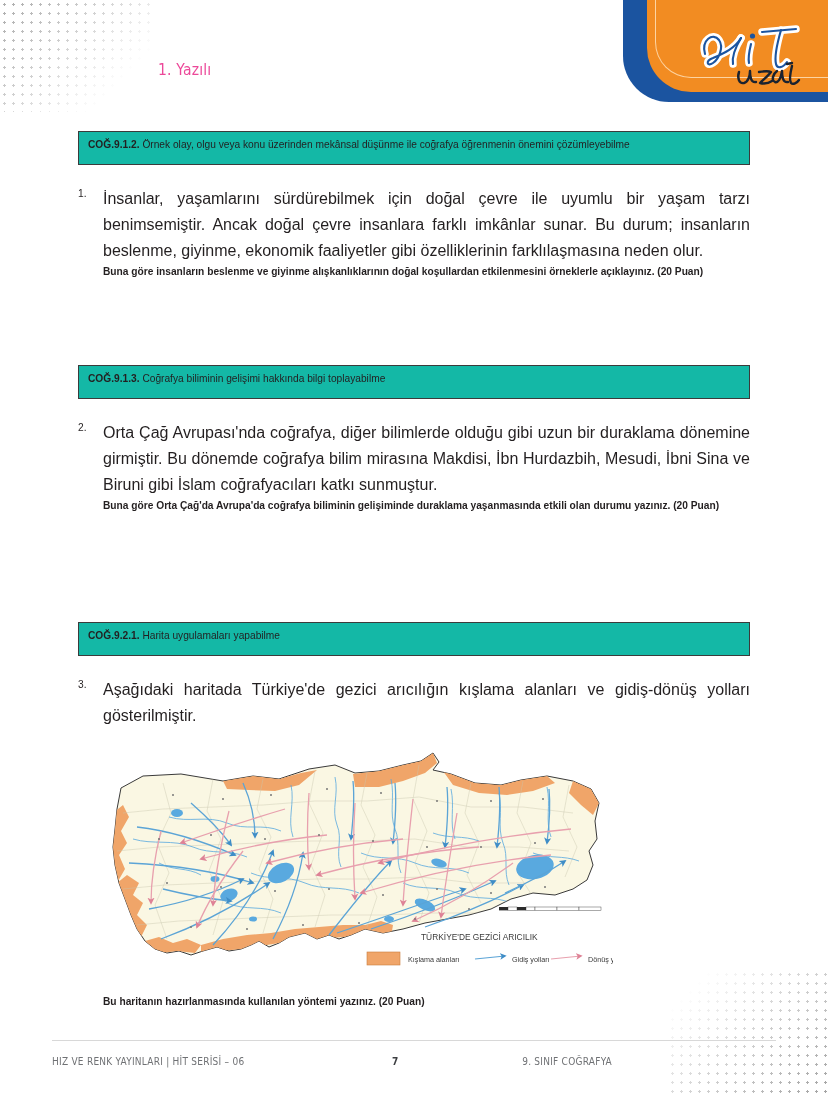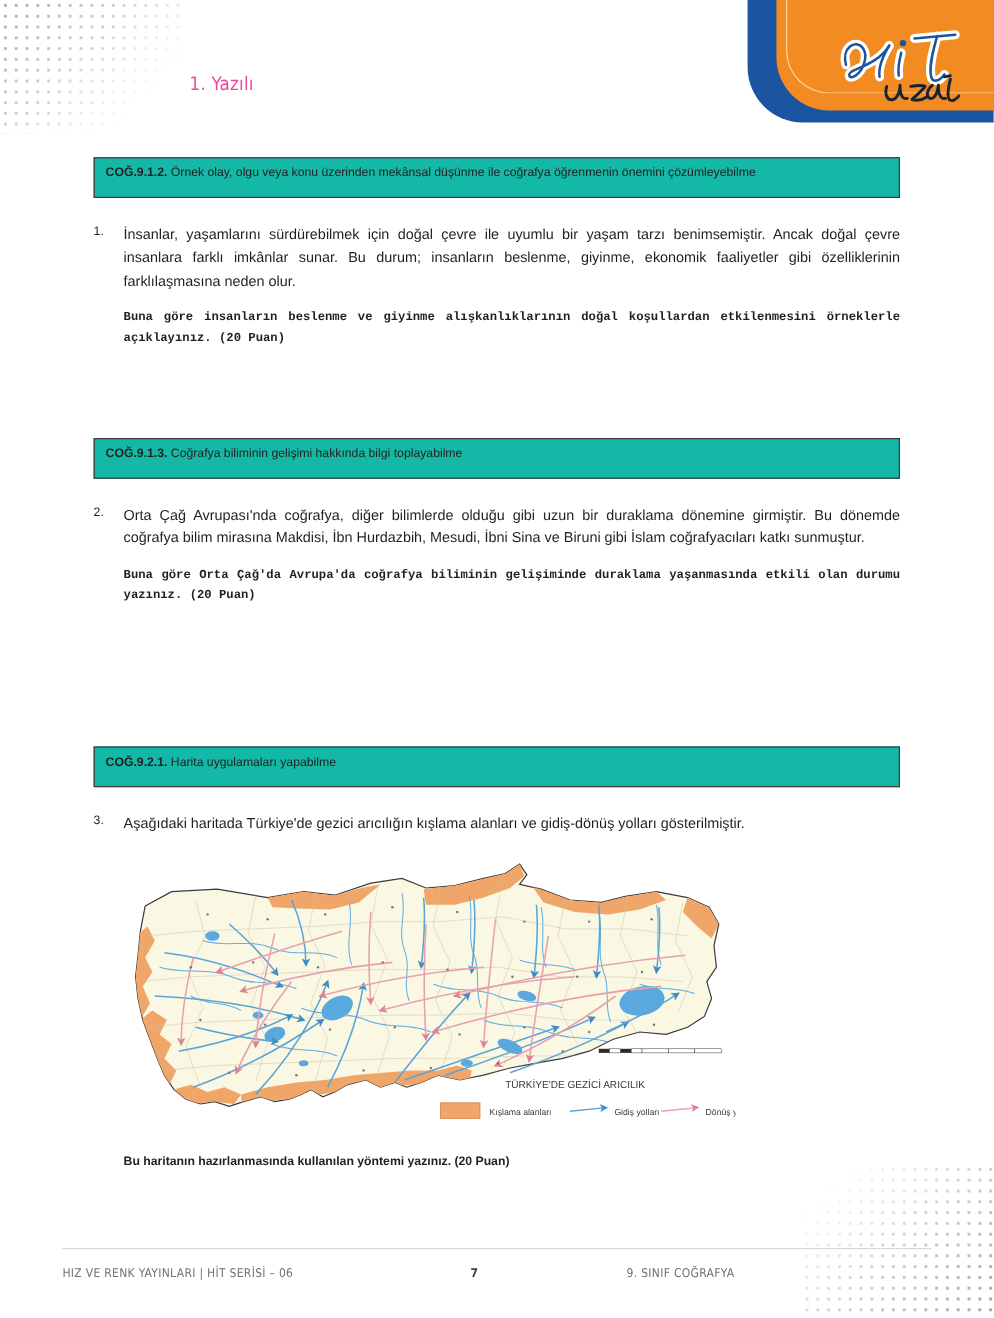--- a/index.html
+++ b/index.html
@@ -116,33 +116,31 @@
   .qnum {
     width: 16px;
     flex: 0 0 16px;
     font-size: 10.2px;
     line-height: 1.62;
     text-align: left;
     color: #231f20;
   }
   .qbody { flex: 1 1 auto; }
   .qtext {
-    font-size: 12px;
+    font-size: 16px;
     line-height: 1.62;
     text-align: justify;
     color: #231f20;
   }
   .qprompt {
     font-size: 10.2px;
     line-height: 1.62;
     font-weight: 700;
-    margin-top: 14px;
     text-align: justify;
     color: #231f20;
-    font-family: Liberation Mono, monospace;
   }
 
   .answer-space-1 { height: 109px; }
   .answer-space-2 { height: 104px; }
 
   
   .map-figure {
     margin-top: 14px;
     width: 100%;
     display: flex;

